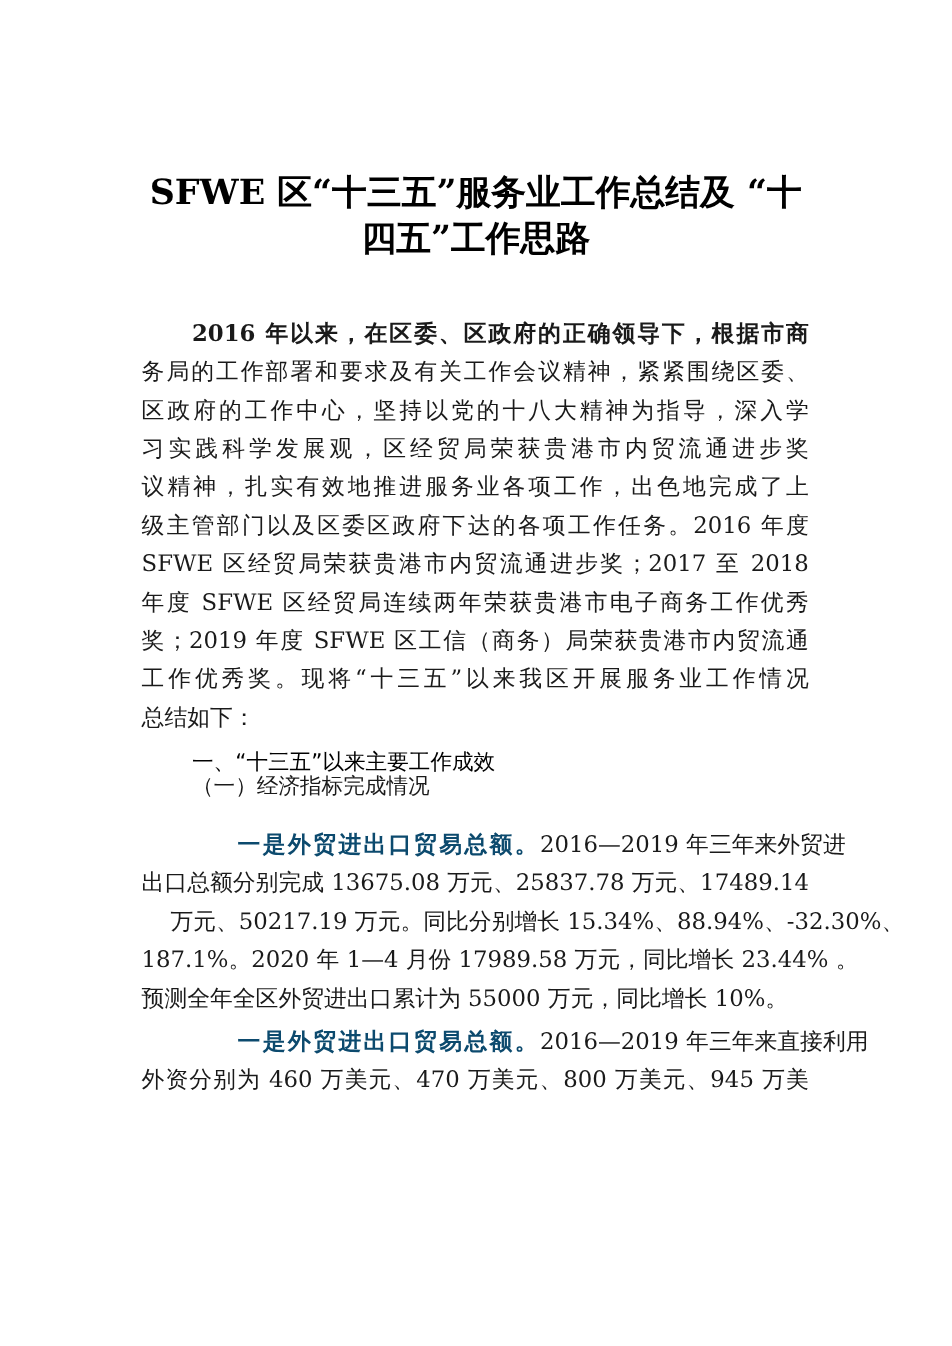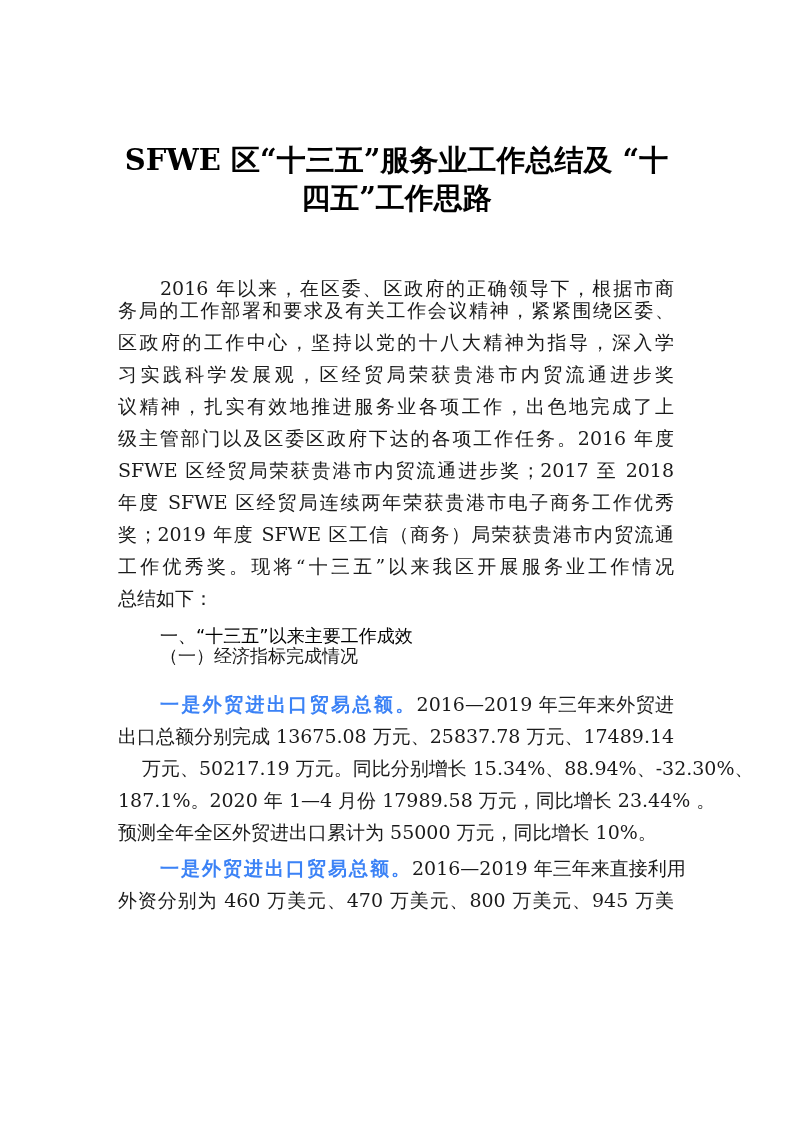--- a/index.html
+++ b/index.html
@@ -60,31 +60,31 @@
       white-space: nowrap;
     }
     .h2 {
       position: absolute;
       left: 160px;
       font-size: 18px;
       line-height: 32px;
       color: #1a1a1a;
       white-space: nowrap;
     }
-    .b { font-weight: bold; color: #3b82f6; letter-spacing: 2px; }
+    .b { font-weight: bold; color: #0c4a6e; letter-spacing: 2px; margin-left: 38px; }
   </style>
 </head>
 <body>
 
 <div class="page">
 
   <div class="title l2">四五”工作思路</div>
   <div class="title l1">SFWE 区“十三五”服务业工作总结及 “十</div>
 
-  <div class="line indent" style="top:272px;">2016 年以来，在区委、区政府的正确领导下，根据市商</div>
+  <div class="line indent" style="top:262px;font-weight:bold;">2016 年以来，在区委、区政府的正确领导下，根据市商</div>
   <div class="line" style="top:294px;">务局的工作部署和要求及有关工作会议精神，紧紧围绕区委、</div>
   <div class="line" style="top:326px;">区政府的工作中心，坚持以党的十八大精神为指导，深入学</div>
   <div class="line" style="top:358px;">习实践科学发展观，区经贸局荣获贵港市内贸流通进步奖</div>
   <div class="line" style="top:390px;">议精神，扎实有效地推进服务业各项工作，出色地完成了上</div>
   <div class="line" style="top:422px;">级主管部门以及区委区政府下达的各项工作任务。2016 年度</div>
   <div class="line" style="top:454px;">SFWE 区经贸局荣获贵港市内贸流通进步奖；2017 至 2018</div>
   <div class="line" style="top:486px;">年度 SFWE 区经贸局连续两年荣获贵港市电子商务工作优秀</div>
   <div class="line" style="top:518px;">奖；2019 年度 SFWE 区工信（商务）局荣获贵港市内贸流通</div>
   <div class="line last" style="top:582px;">总结如下：</div>
   <div class="line" style="top:550px;">工作优秀奖。现将“十三五”以来我区开展服务业工作情况</div>

